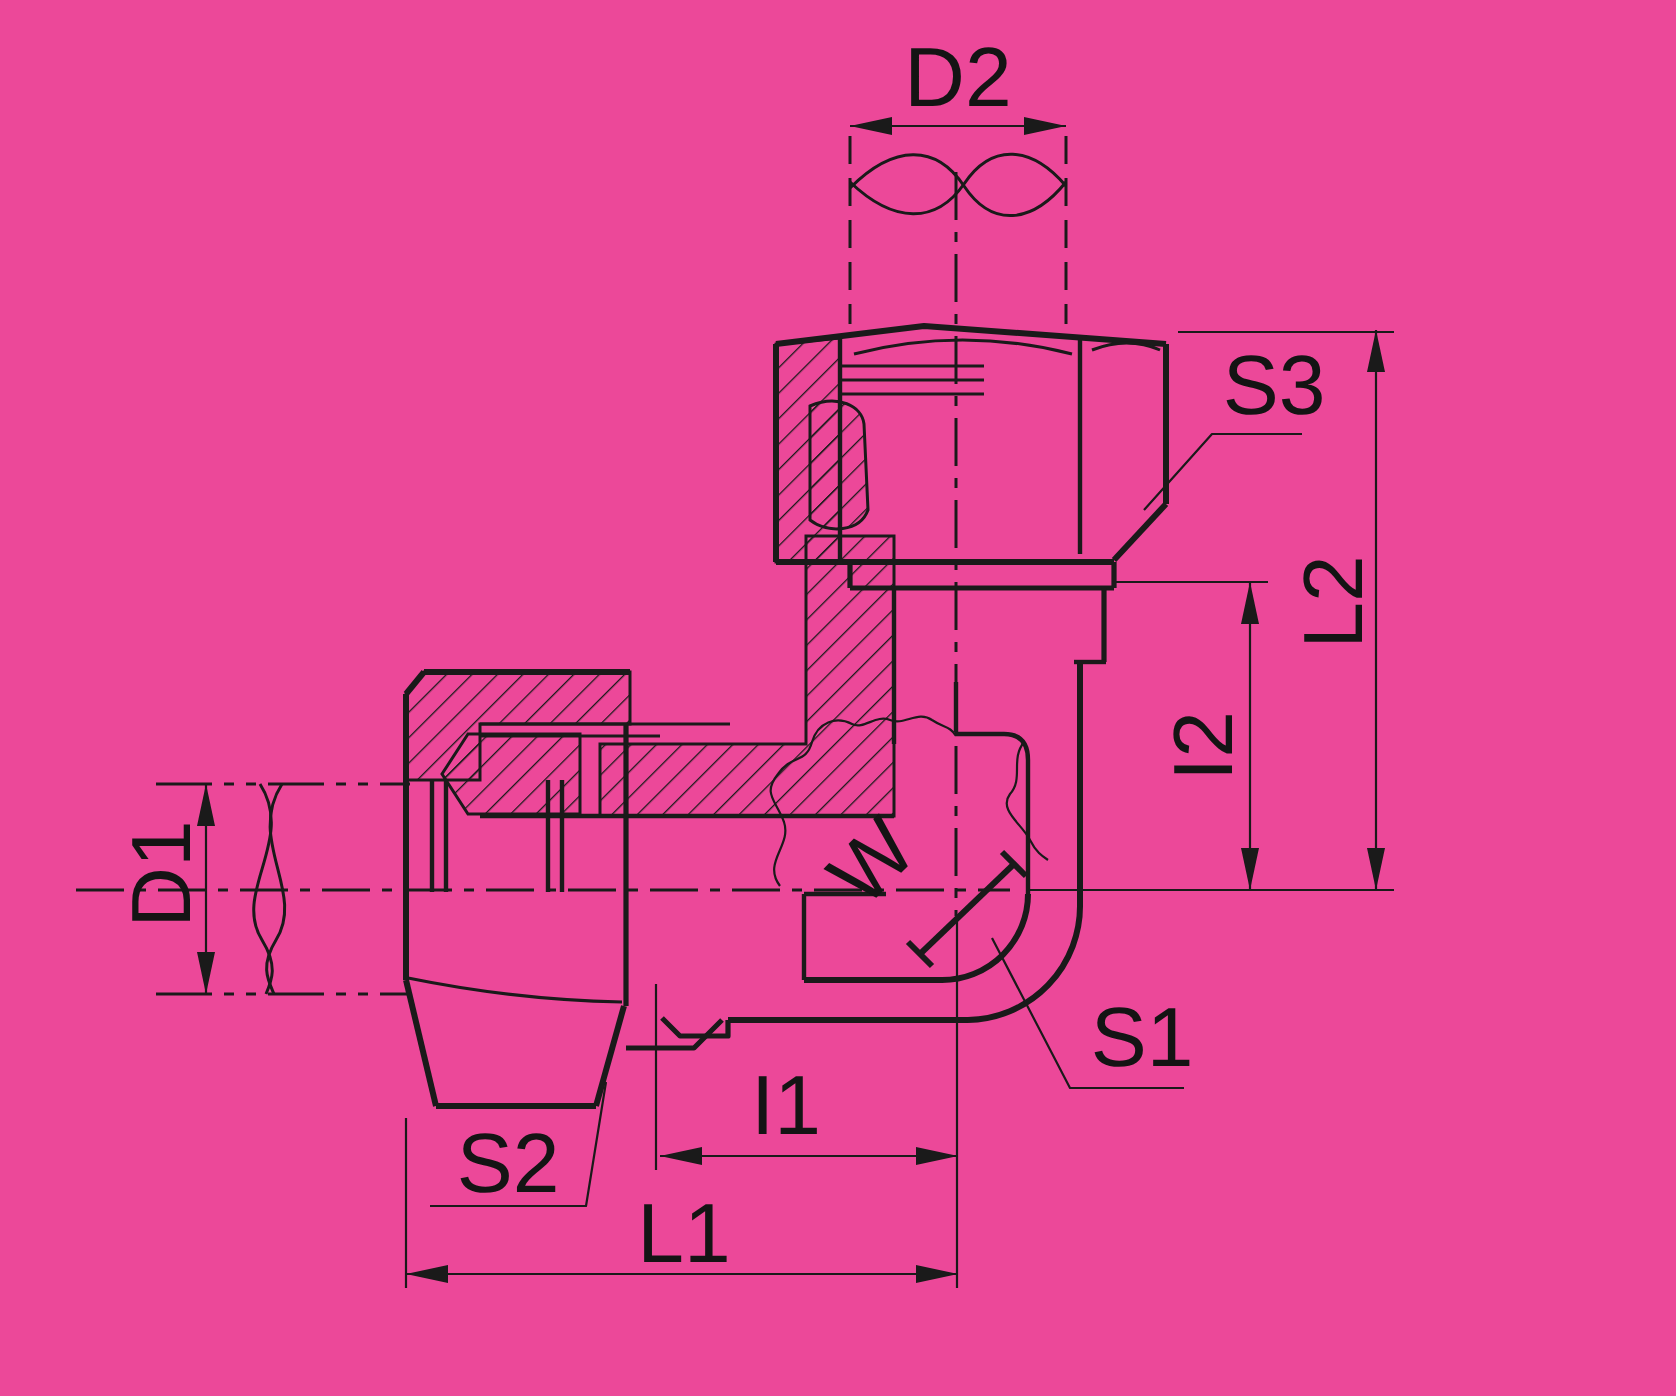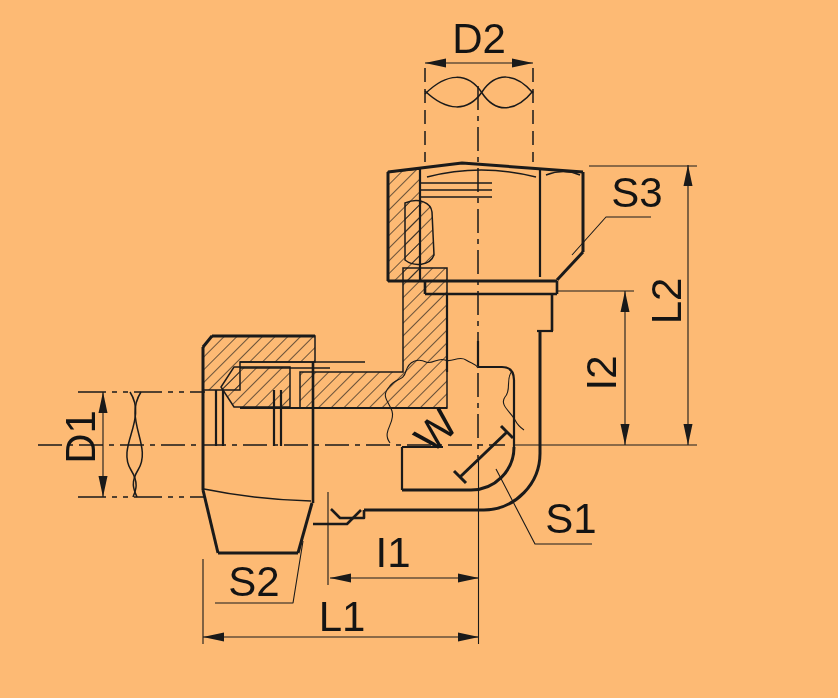--- a/index.html
+++ b/index.html
@@ -1,16 +1,16 @@
 <!DOCTYPE html>
 <html><head>
 <meta charset="utf-8">
 <style>
   html,body{margin:0;padding:0;background:#ffffff;}
-  .stage{position:relative;width:838px;height:698px;background:#fdba74;overflow:hidden;}
+  .stage{position:relative;width:838px;height:698px;background:#ec4899;overflow:hidden;}
   svg{position:absolute;left:0;top:0;}
   .ln{stroke:#1a1a1a;fill:none;stroke-linecap:butt;stroke-linejoin:round;}
   .w1{stroke-width:1.1;}
   .w14{stroke-width:1.5;}
   .w2{stroke-width:2.2;}
   .w26{stroke-width:2.6;}
   .w3{stroke-width:3;}
   .cl{stroke-dasharray:24 6 5 6;}
   .ph{stroke-dasharray:28 6 5 6 5 6;}
   .dsh{stroke-dasharray:14 7;}

